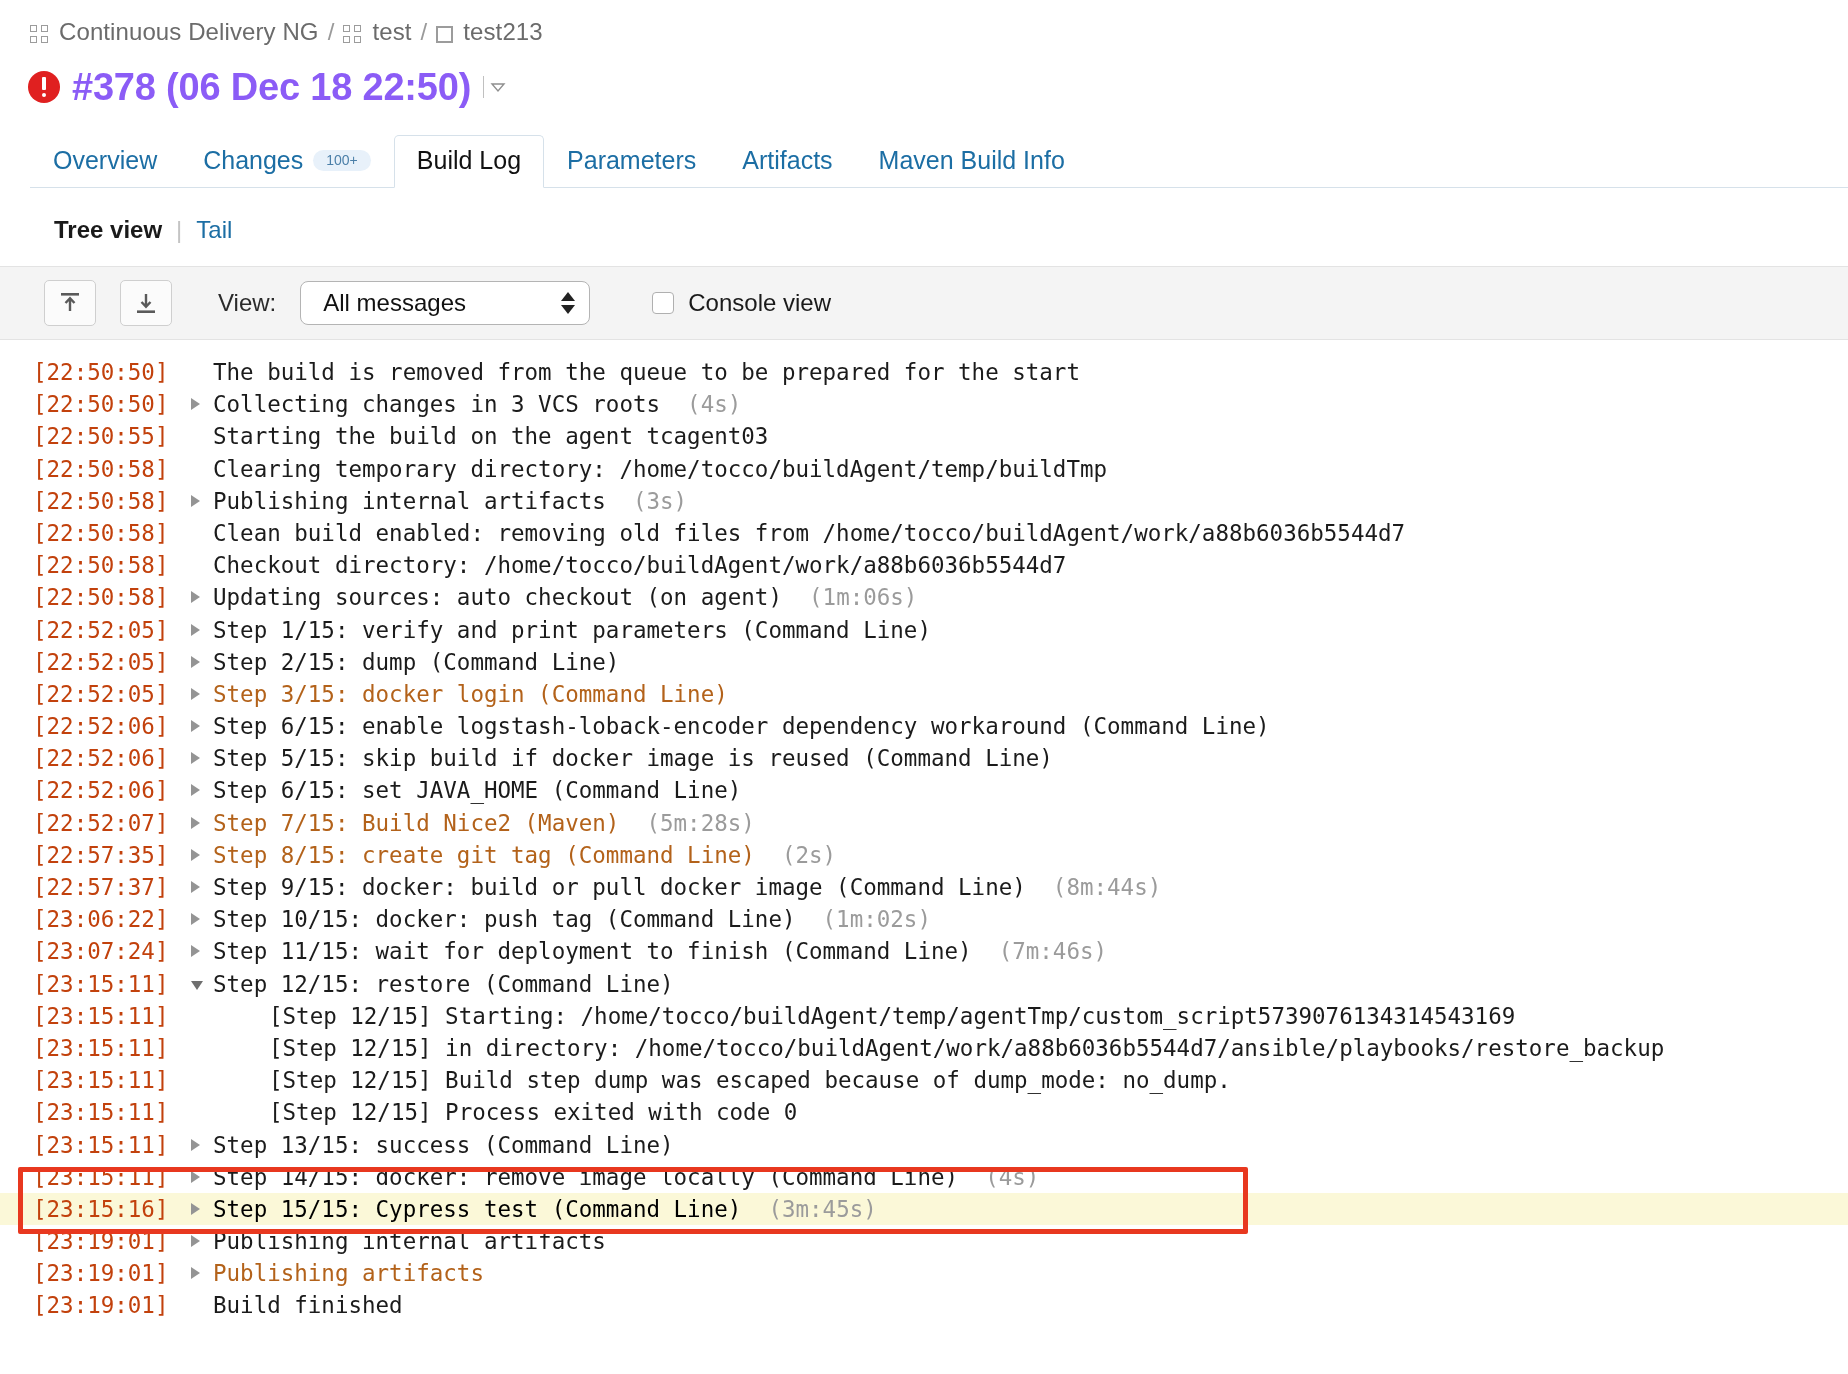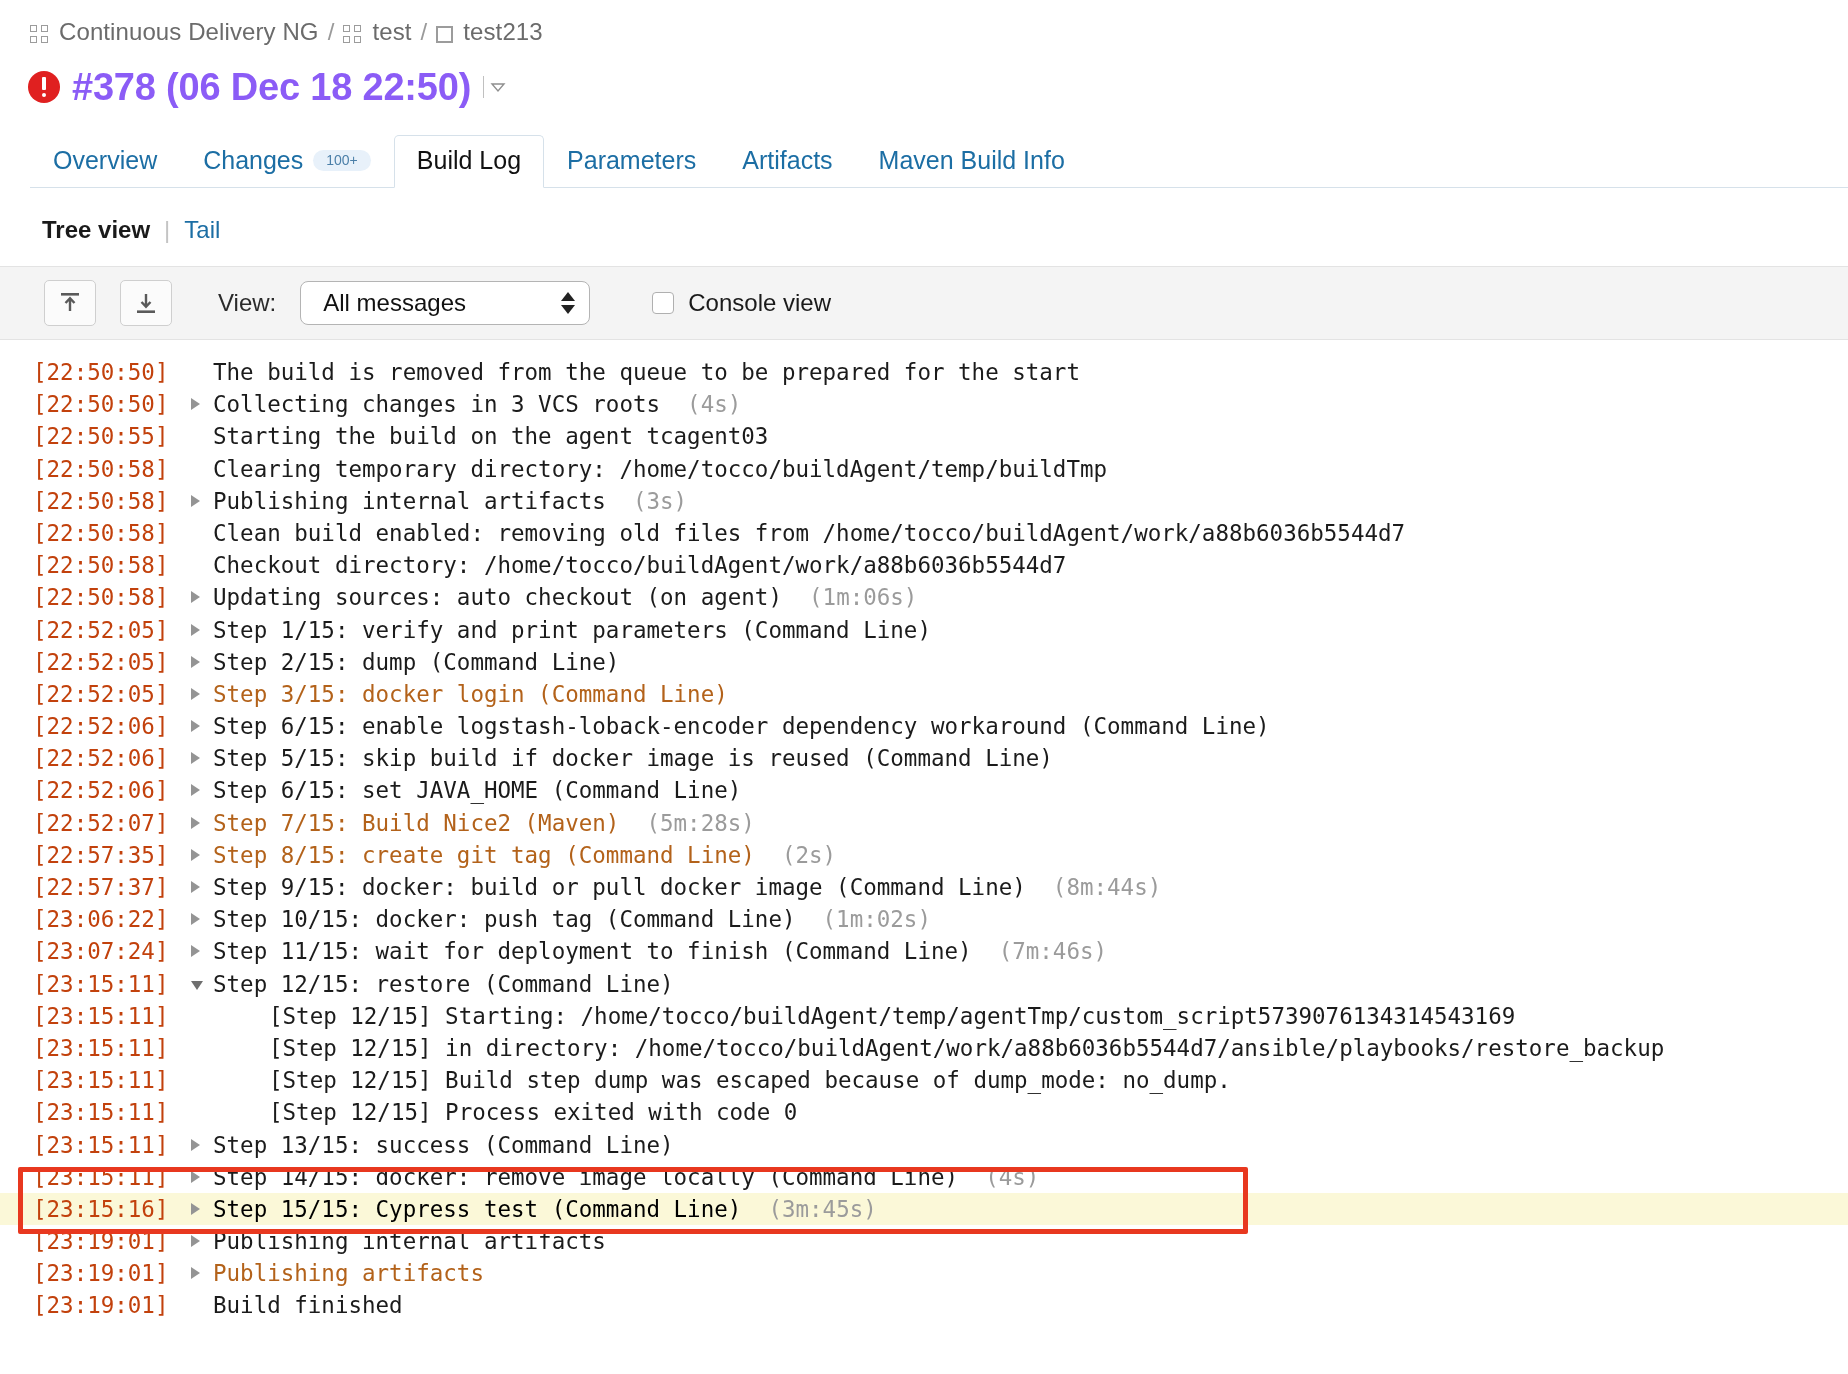--- a/index.html
+++ b/index.html
@@ -98,21 +98,21 @@
     font-size: 14px; color: #4b7fa8;
     background: #e8f1fa; border-radius: 14px;
     padding: 3px 13px 4px 13px; line-height: 1;
   }
 
   
   .subtabs {
     display: flex; align-items: center; gap: 14px;
     padding: 28px 0 0 42px; font-size: 24px;
   }
-  .subtab-active { font-weight: bold; color: #1a1a1a; }
+  .subtab-active { font-weight: bold; color: #1a1a1a; margin-left: 12px; }
   .subtab-sep { color: #c4c4c4; }
   .subtab-link { color: #1c6ea4; cursor: pointer; }
 
   
   .toolbar {
     margin-top: 22px;
     height: 74px;
     background: #f4f4f4;
     border-top: 1px solid #e3e3e3;
     border-bottom: 1px solid #e3e3e3;

